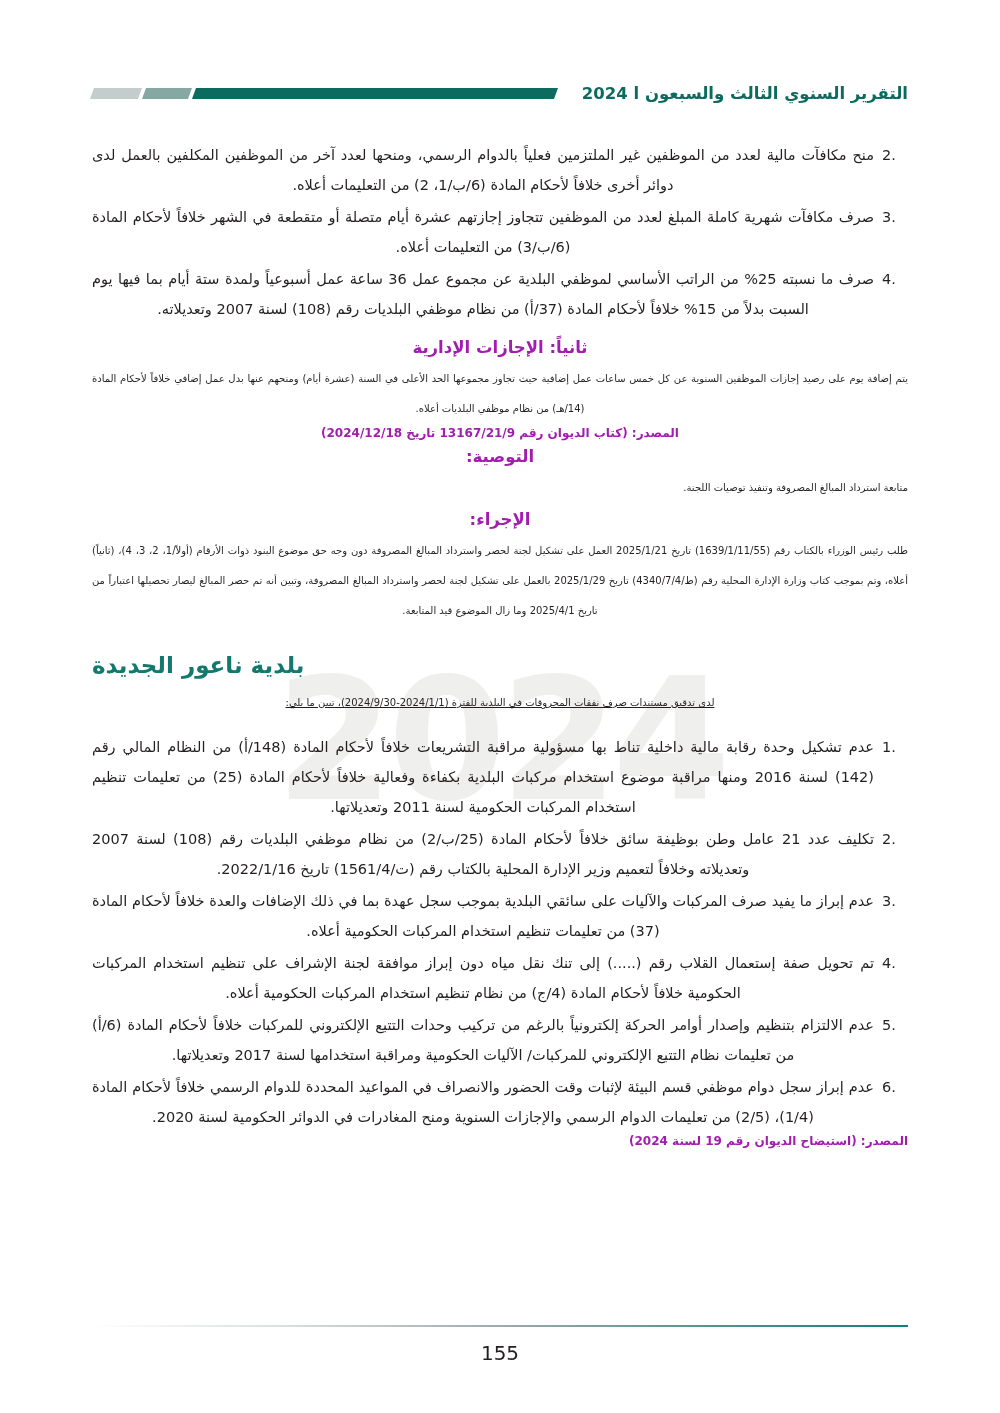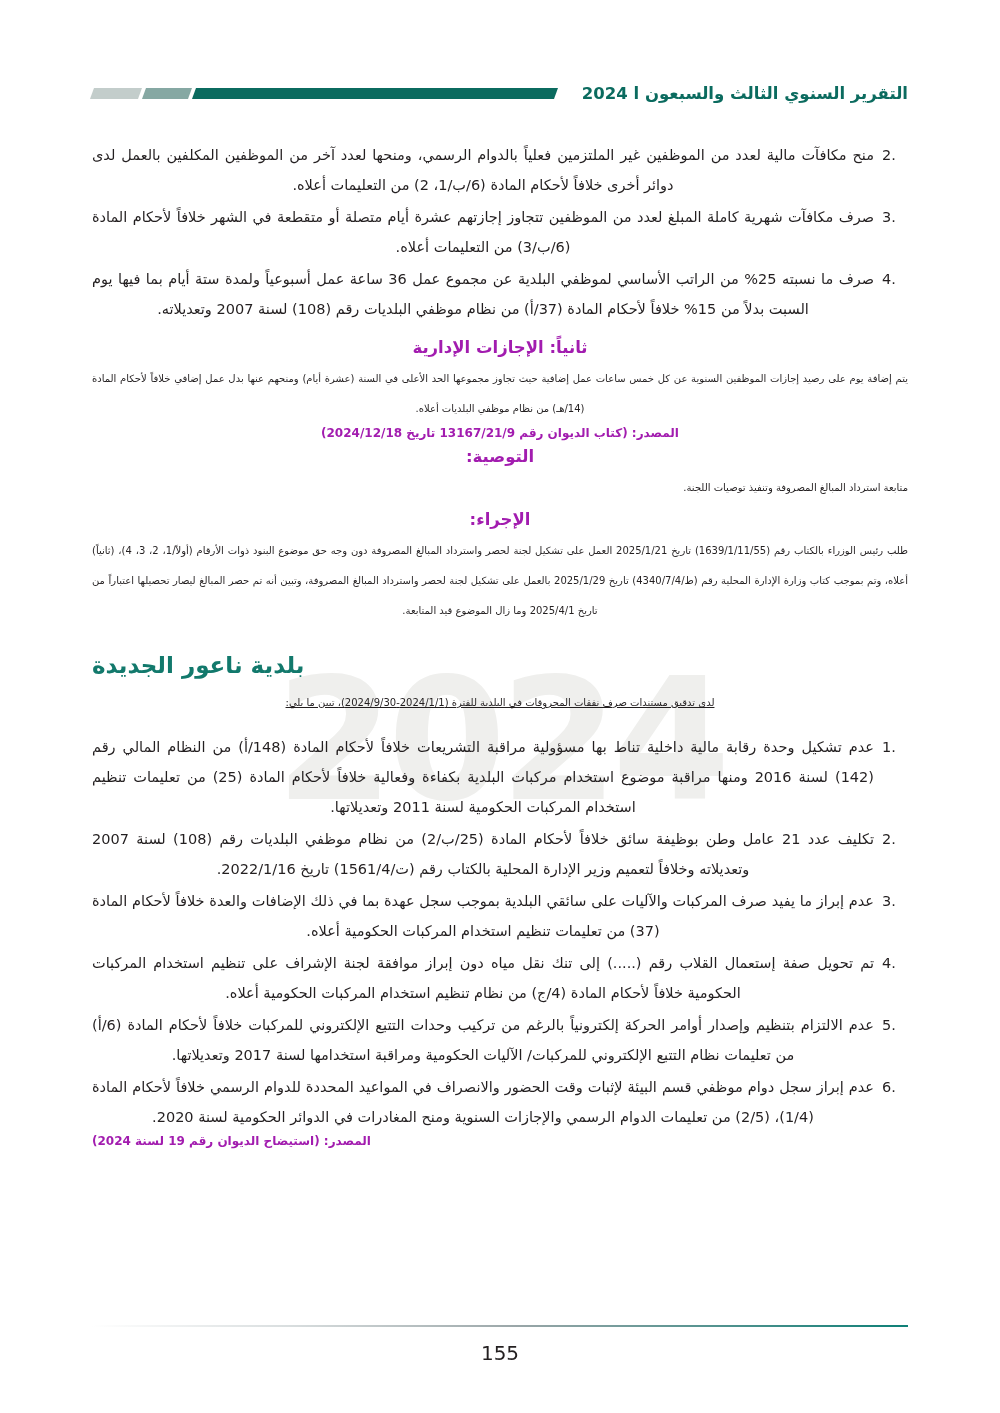--- a/index.html
+++ b/index.html
@@ -164,21 +164,21 @@
 
   
   .source {
     font-size: 12px;
     color: #a21caf;
     direction: rtl;
     text-align: center;
     margin: 2px 0 0 0;
     font-weight: 600;
   }
-  .source.right-ish { text-align: left; }
+  .source.right-ish { text-align: right; }
 
   
   .footer {
     position: absolute;
     left: 92px;
     right: 92px;
     bottom: 48px;
     z-index: 3;
   }
   .footer-rule {

